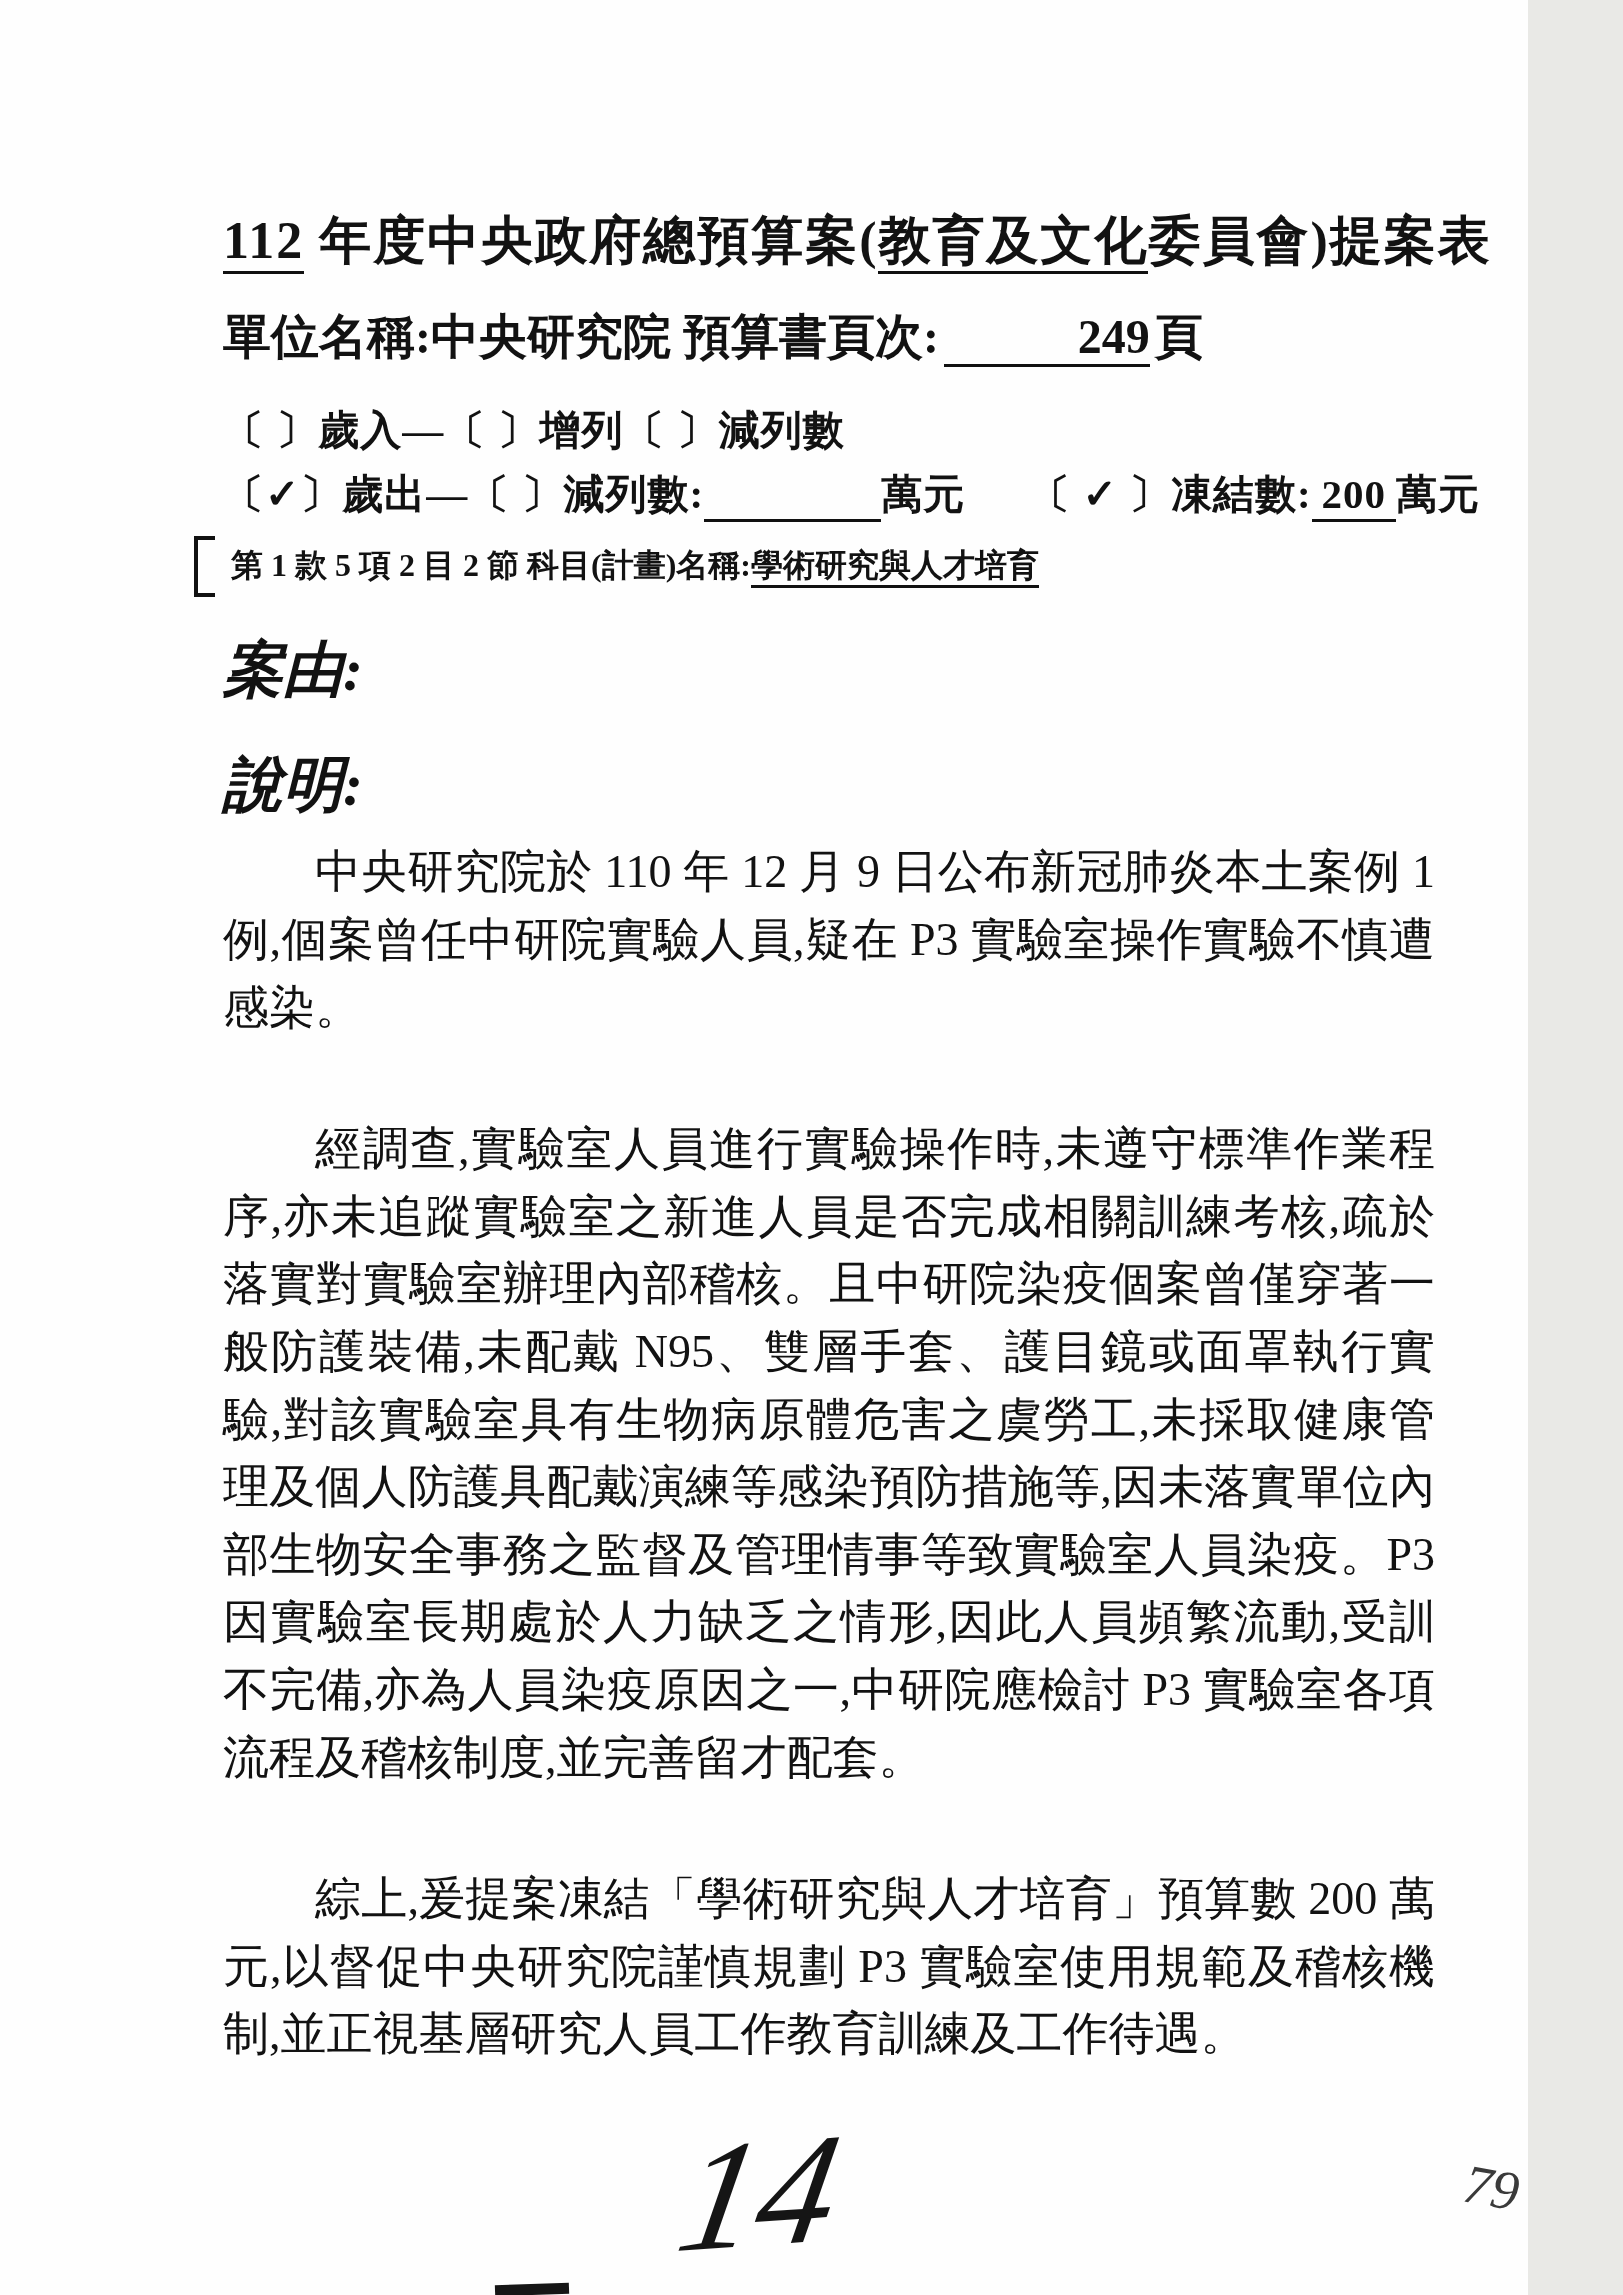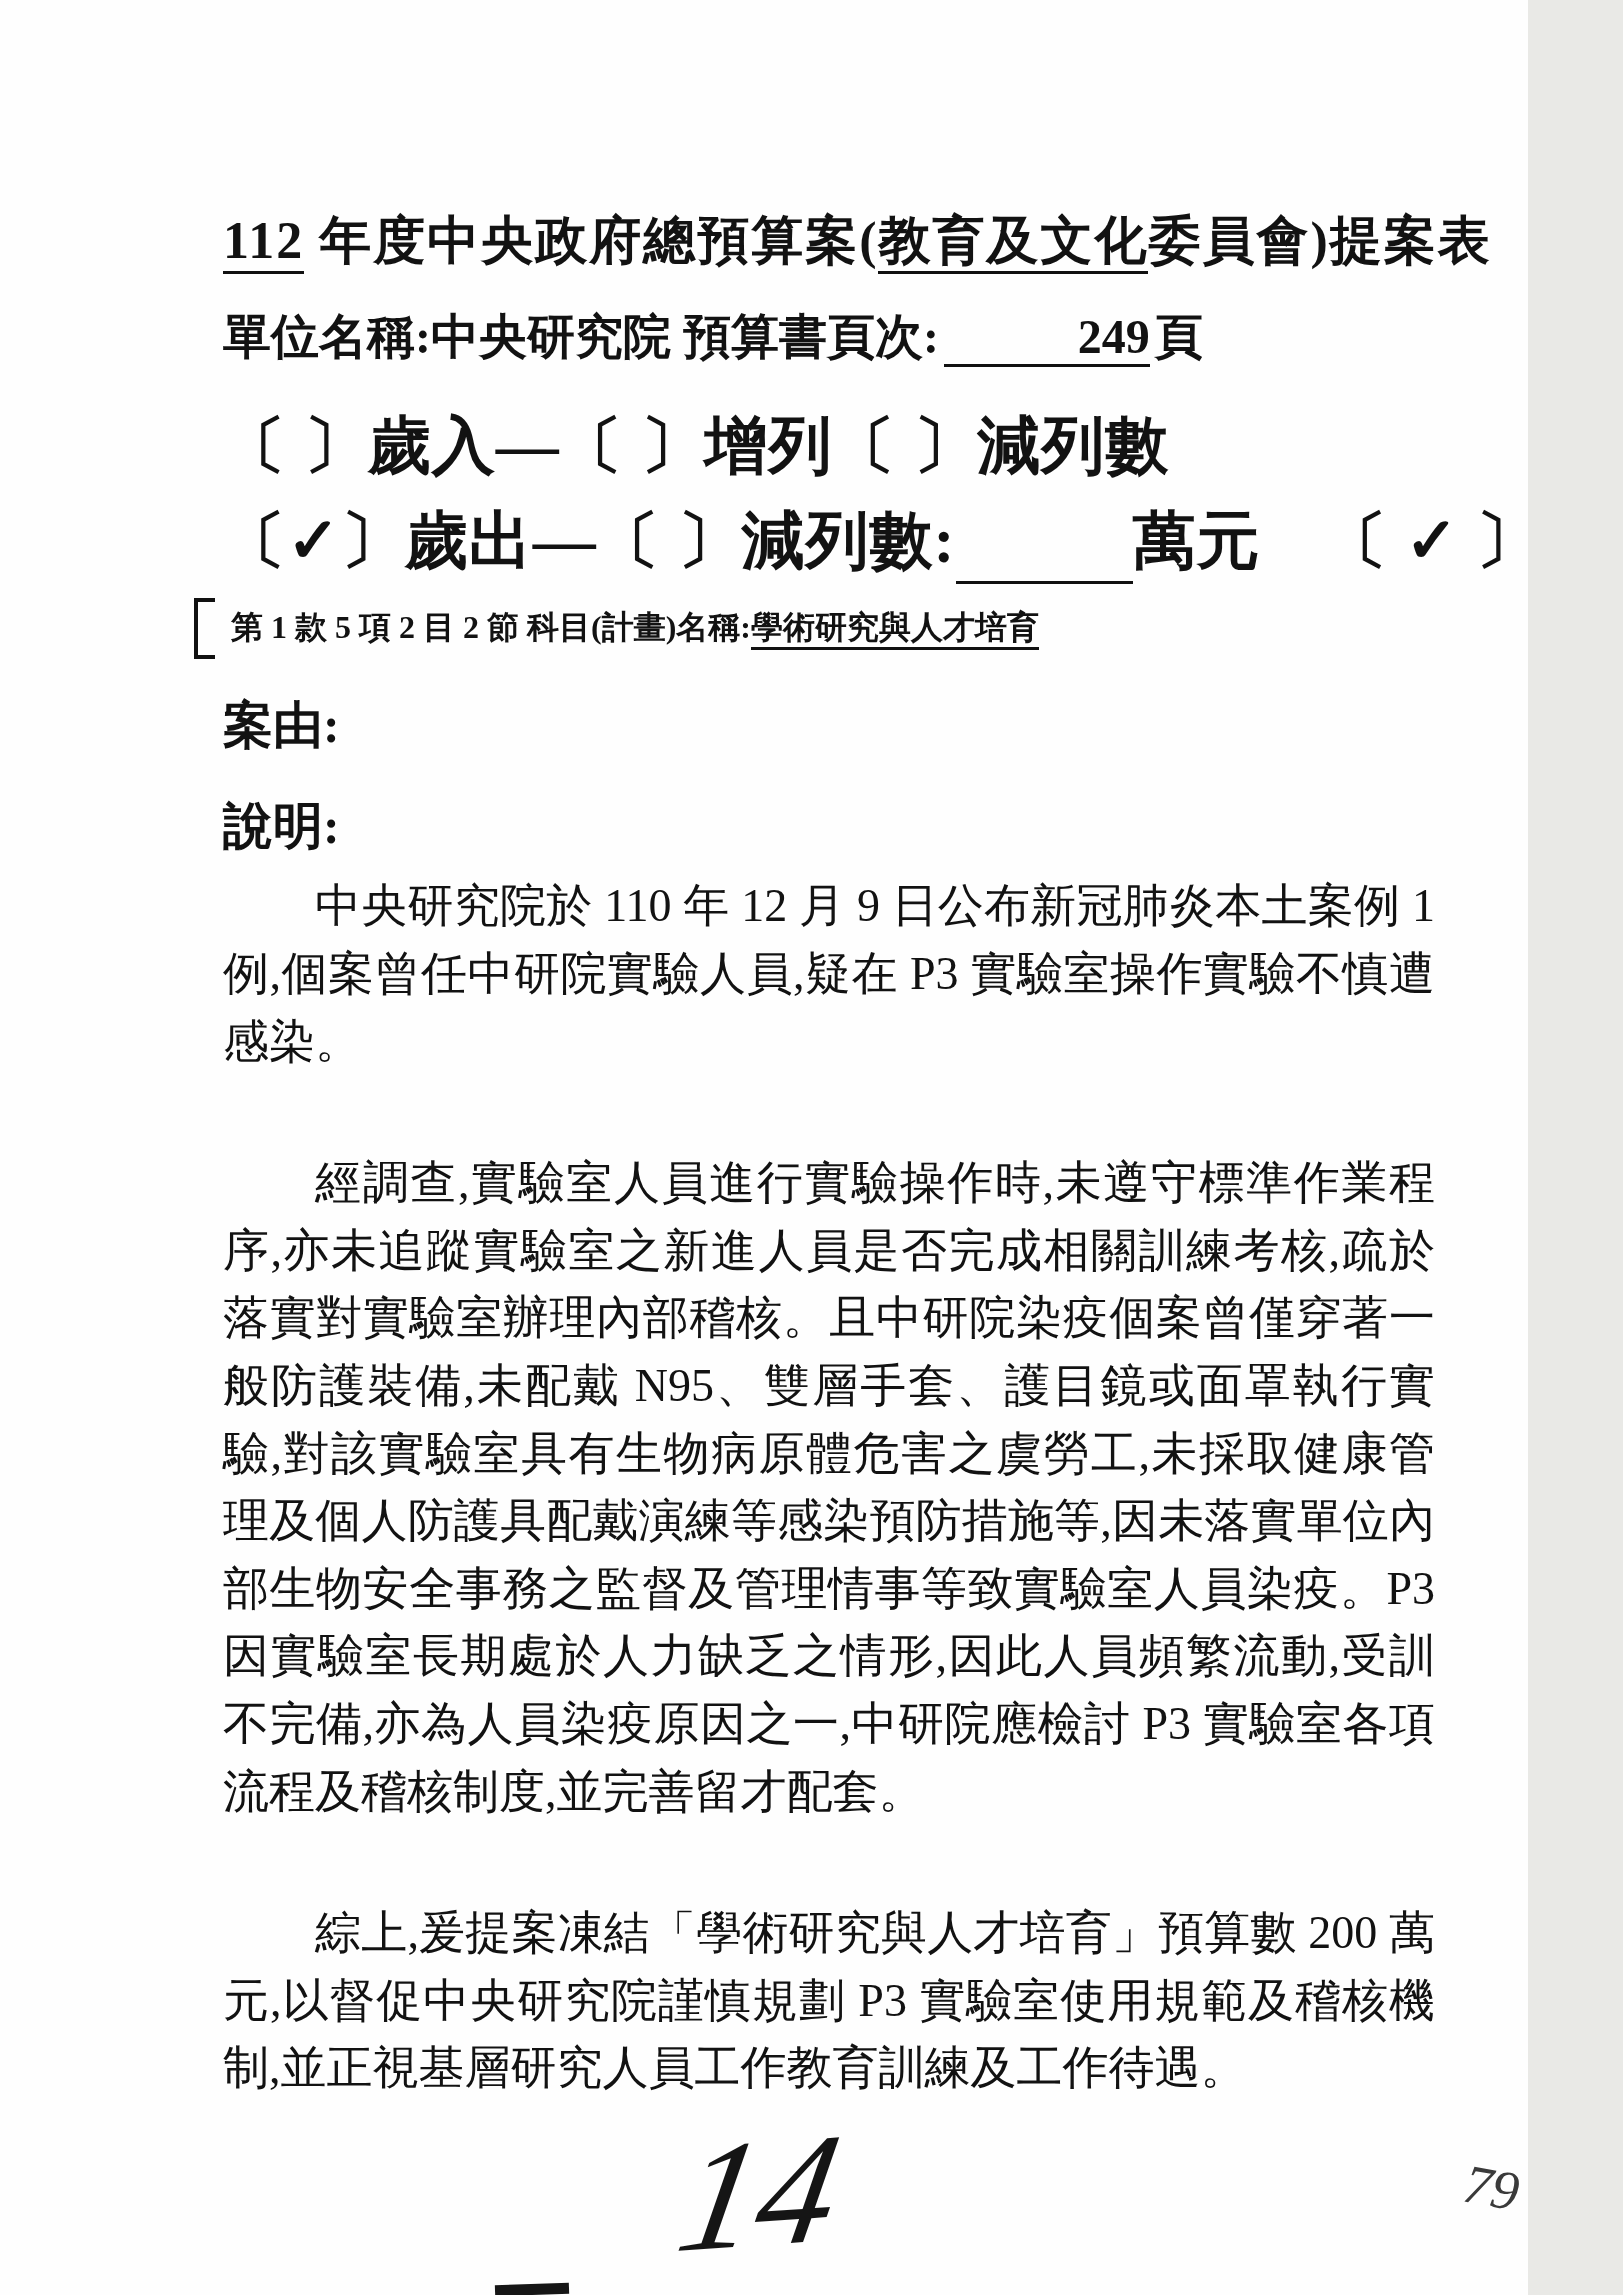--- a/index.html
+++ b/index.html
@@ -36,21 +36,21 @@
   }
   .page-blank {
     display: inline-block;
     min-width: 206px;
     text-align: right;
     border-bottom: 3.4px solid #111;
     margin: 0 4.9px;
   }
 
   .cb-line {
-    font-size: 63px; font-weight: bold;
+    font-size: 41px; font-weight: bold;
     letter-spacing: 1px;
     margin: 0 0 8.8px 0;
     white-space: nowrap;
   }
   .blank-line {
     display: inline-block;
     width: 177px; height: 47px;
     border-bottom: 3.4px solid #111;
     vertical-align: bottom;
   }
@@ -70,22 +70,23 @@
     border-top: 4.4px solid #111;
     border-bottom: 4.4px solid #111;
   }
   .subject-line, .budget-line {
     font-size: 32px; font-weight: bold;
     line-height: 1.55; margin: 0;
     white-space: nowrap;
   }
 
   .heading {
-    font-size: 50px; font-weight: bold;
+    font-size: 60px; font-weight: bold;
     margin: 34px 0 12.3px 0;
+    font-style: italic;
   }
   .heading-first { margin-top: 19.6px; }
 
   .para {
     font-size: 46px;
     line-height: 1.47;
     margin: 0 0 27px 0;
     text-align: justify;
     text-justify: inter-ideograph;
   }

